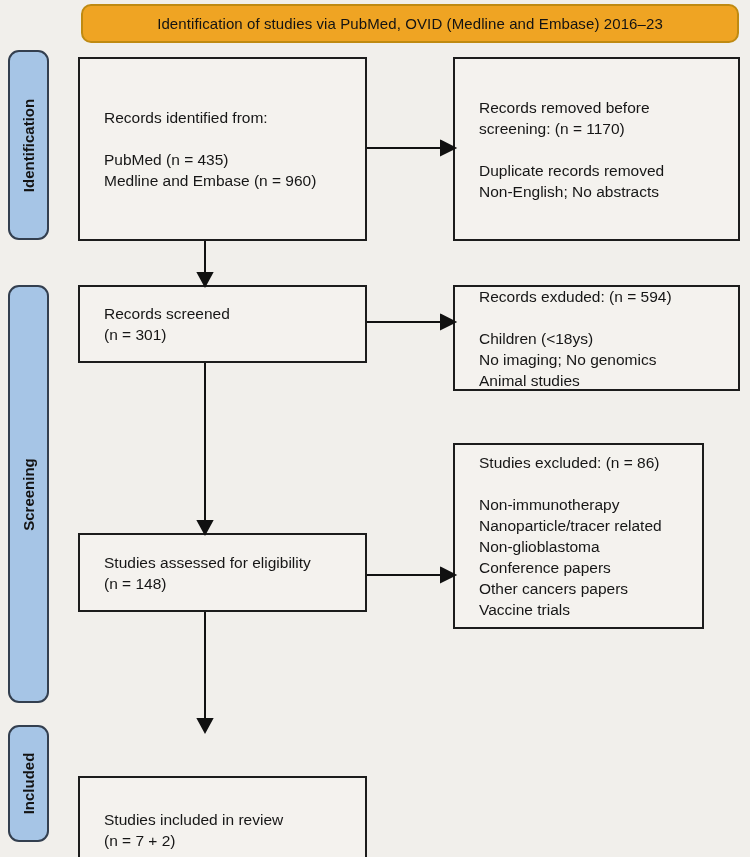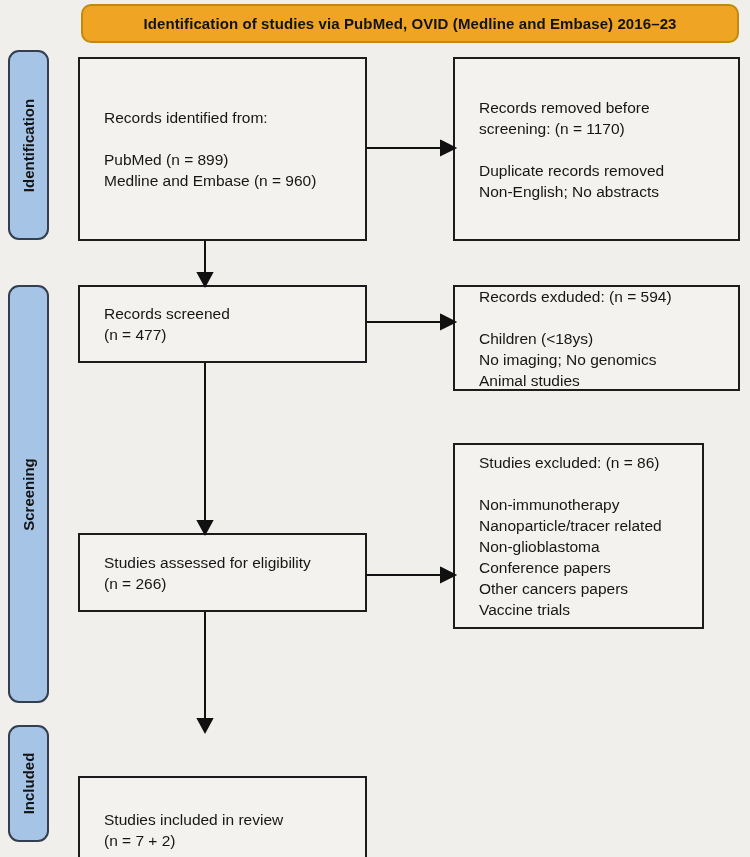--- a/index.html
+++ b/index.html
@@ -15,21 +15,21 @@
   .banner {
     position: absolute;
     left: 81px; top: 4px; width: 658px; height: 39px;
     background: #efa423;
     border: 2px solid #bf8a12;
     border-radius: 10px;
     box-sizing: border-box;
     display: flex; align-items: center; justify-content: center;
   }
   .banner-label {
-    font-weight: bold;
+    font-weight: normal;
     font-size: 15px;
     color: #131313;
     letter-spacing: 0.1px;
   }
   .stage {
     position: absolute;
     left: 8px; width: 41px;
     background: #a6c5e6;
     border: 2.5px solid #333f4f;
     border-radius: 11px;
@@ -88,48 +88,48 @@
   <div class="stage stage-screening">
     <span class="stage-text">Screening</span>
   </div>
   <div class="stage stage-included">
     <span class="stage-text">Included</span>
   </div>
 
   <div class="box box-identified">
     <div class="box-text">Records identified from:
 
-PubMed (n = 899)
+PubMed (n = 435)
 Medline and Embase (n = 960)</div>
   </div>
 
   <div class="box box-removed">
     <div class="box-text">Records removed before
 screening: (n = 1170)
 
 Duplicate records removed
 Non-English; No abstracts</div>
   </div>
 
   <div class="box box-screened">
     <div class="box-text">Records screened
-(n = 477)</div>
+(n = 301)</div>
   </div>
 
   <div class="box box-excluded-records">
     <div class="box-text">Records exduded: (n = 594)
 
 Children (&lt;18ys)
 No imaging; No genomics
 Animal studies</div>
   </div>
 
   <div class="box box-assessed">
     <div class="box-text">Studies assessed for eligibility
-(n = 266)</div>
+(n = 148)</div>
   </div>
 
   <div class="box box-excluded-studies">
     <div class="box-text">Studies excluded: (n = 86)
 
 Non-immunotherapy
 Nanoparticle/tracer related
 Non-glioblastoma
 Conference papers
 Other cancers papers

